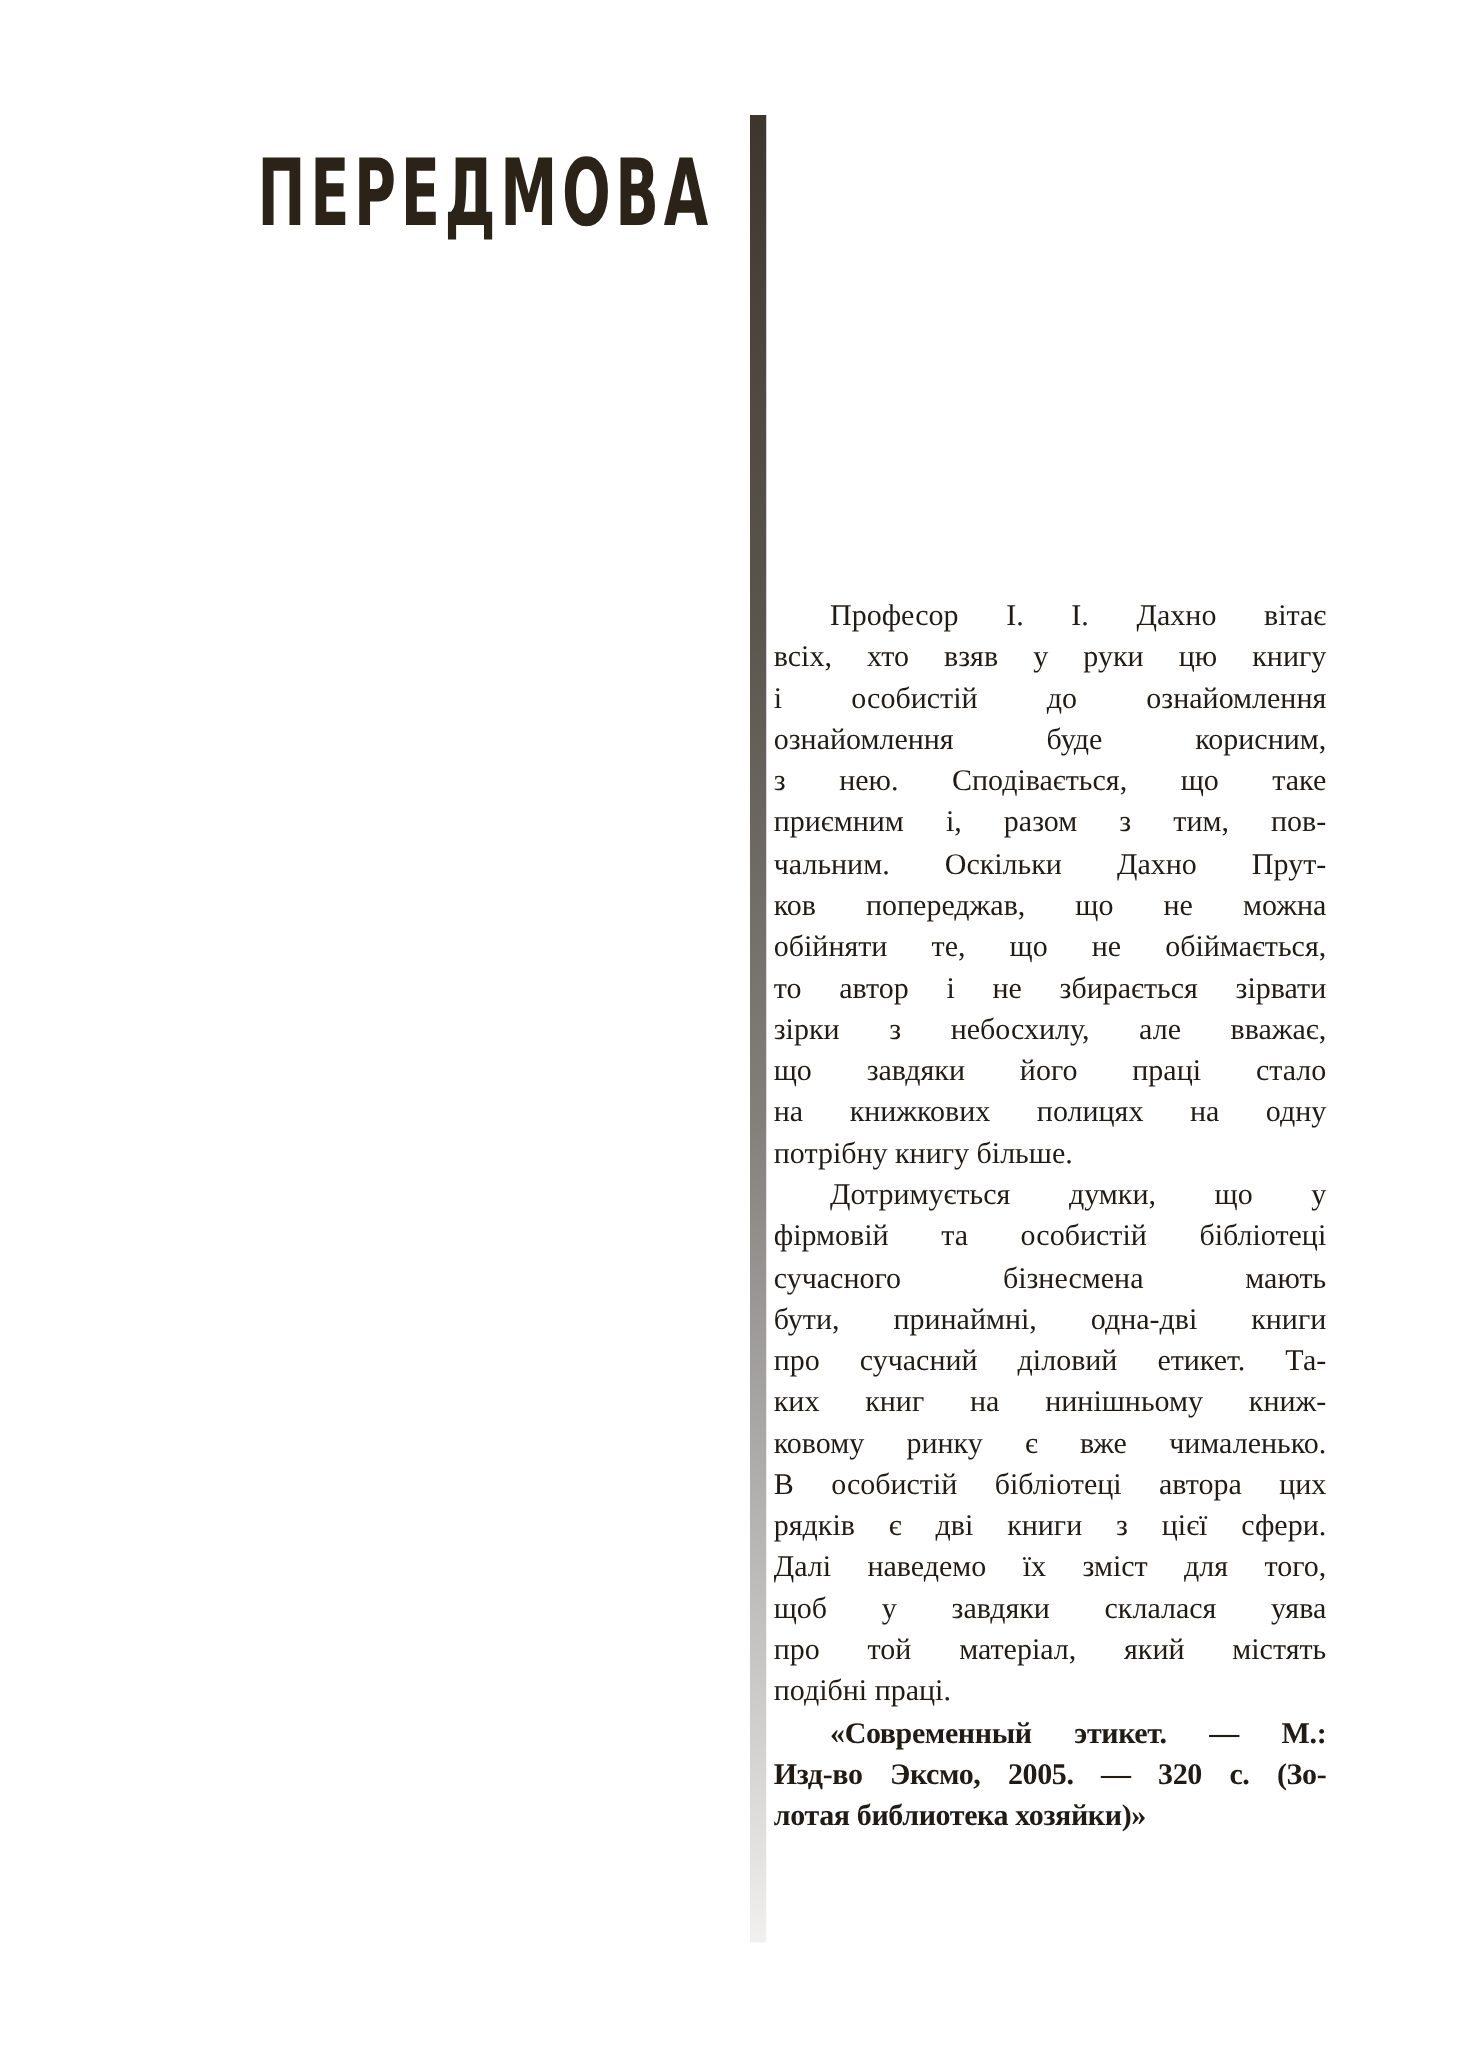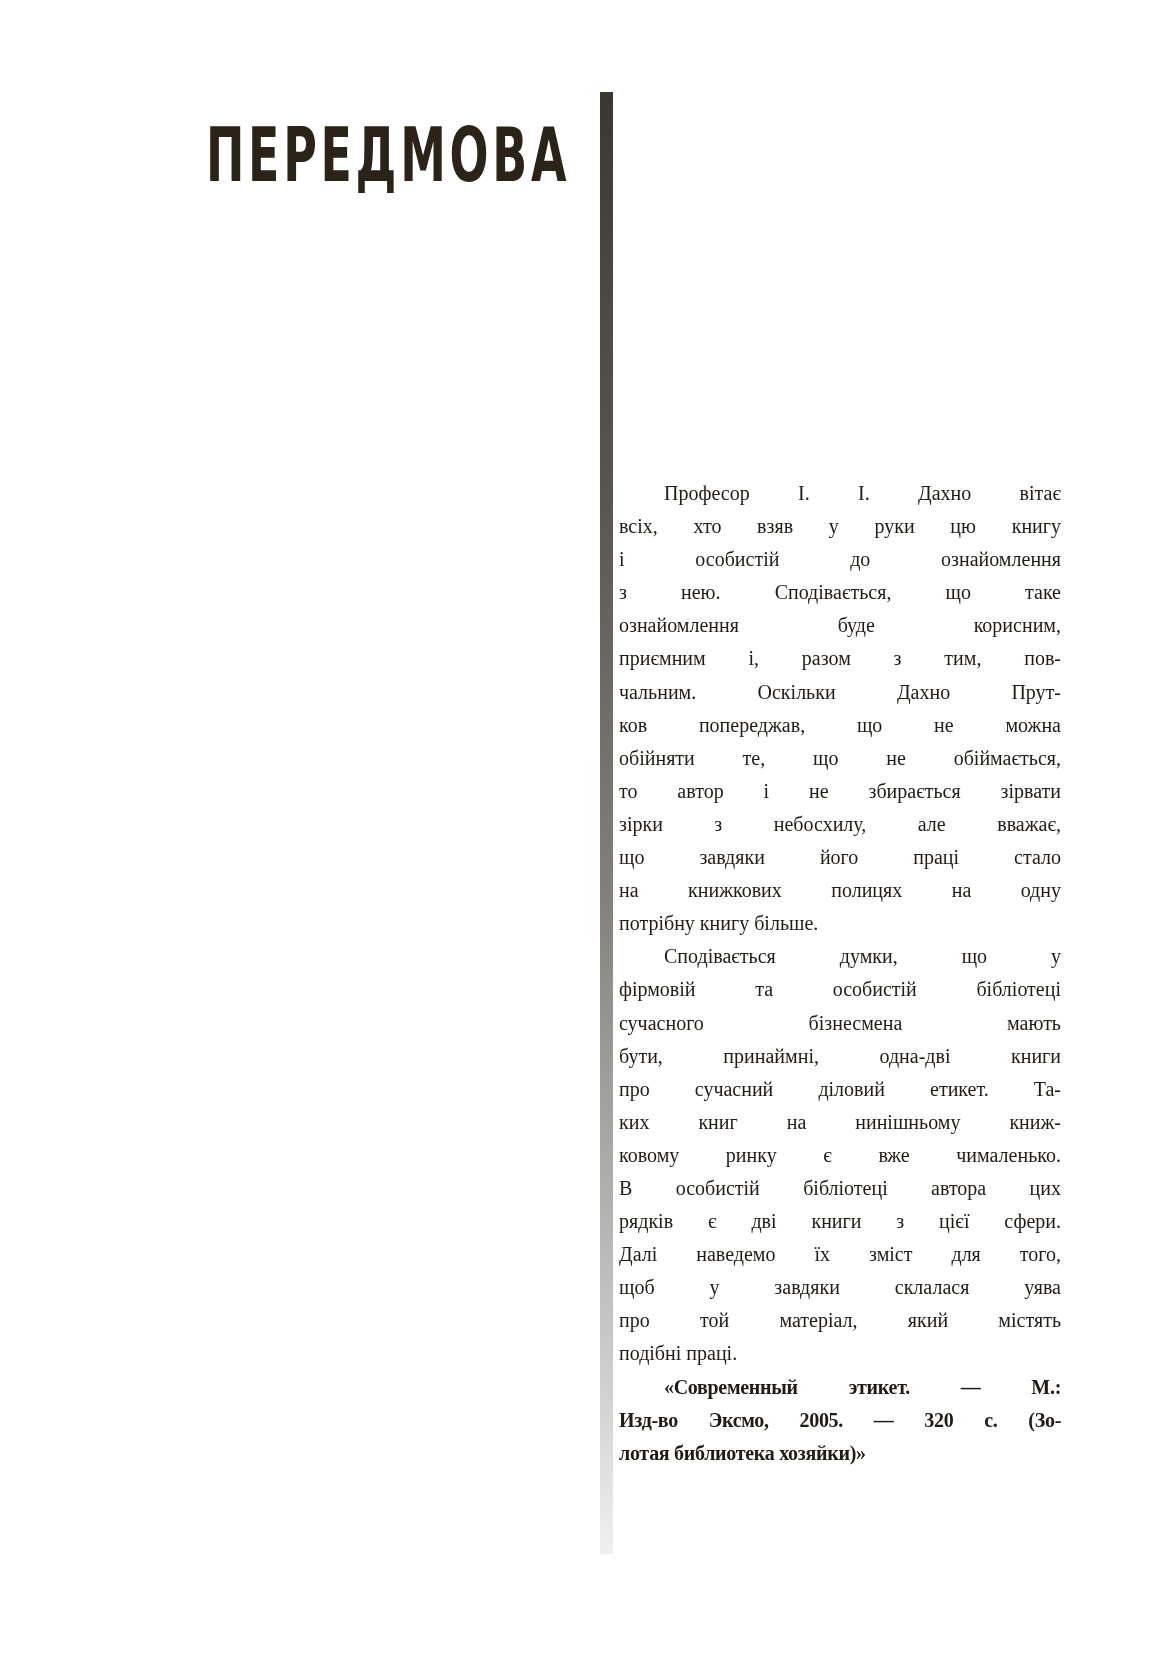--- a/index.html
+++ b/index.html
@@ -39,21 +39,21 @@
     height: 1462px;
     
     background: #6e6963;
   }
   .body-text {
     position: absolute;
     left: 599px;
     top: 477px;
     width: 442px;
     font-family: "Liberation Serif", serif;
-    font-size: 20px;
+    font-size: 24px;
     line-height: 33.1px;
     color: var(--text-color, #201b15);
   }
   .line {
     text-align: justify;
     text-align-last: justify;
     white-space: normal;
   }
   .line.last {
     text-align-last: left;
@@ -69,32 +69,32 @@
 </head>
 <body style="background: rgb(255, 255, 255);">
 
 <div class="page">
   <h1 class="title">ПЕРЕДМОВА</h1>
   <div class="vbar" style="background: linear-gradient(rgb(60, 54, 46) 0%, rgb(79, 73, 66) 15%, rgb(91, 85, 79) 28%, rgb(131, 128, 124) 55%, rgb(179, 177, 174) 76%, rgb(210, 209, 208) 89%, rgb(241, 240, 239) 100%);"></div>
   <div class="body-text" id="body-text">
       <div class="line first">Професор І. І. Дахно вітає</div>
       <div class="line">всіх, хто взяв у руки цю книгу</div>
       <div class="line">і особистій до ознайомлення</div>
+      <div class="line">ознайомлення буде корисним,</div>
       <div class="line">з нею. Сподівається, що таке</div>
-      <div class="line">ознайомлення буде корисним,</div>
       <div class="line">приємним і, разом з тим, пов-</div>
       <div class="line">чальним. Оскільки Дахно Прут-</div>
       <div class="line">ков попереджав, що не можна</div>
       <div class="line">обійняти те, що не обіймається,</div>
       <div class="line">то автор і не збирається зірвати</div>
       <div class="line">зірки з небосхилу, але вважає,</div>
       <div class="line">що завдяки його праці стало</div>
       <div class="line">на книжкових полицях на одну</div>
       <div class="line last">потрібну книгу більше.</div>
-      <div class="line first">Сподівається думки, що у</div>
+      <div class="line first">Дотримується думки, що у</div>
       <div class="line">фірмовій та особистій бібліотеці</div>
       <div class="line">сучасного бізнесмена мають</div>
       <div class="line">бути, принаймні, одна-дві книги</div>
       <div class="line">про сучасний діловий етикет. Та-</div>
       <div class="line">ких книг на нинішньому книж-</div>
       <div class="line">ковому ринку є вже чималенько.</div>
       <div class="line">В особистій бібліотеці автора цих</div>
       <div class="line">рядків є дві книги з цієї сфери.</div>
       <div class="line">Далі наведемо їх зміст для того,</div>
       <div class="line">щоб у завдяки склалася уява</div>

